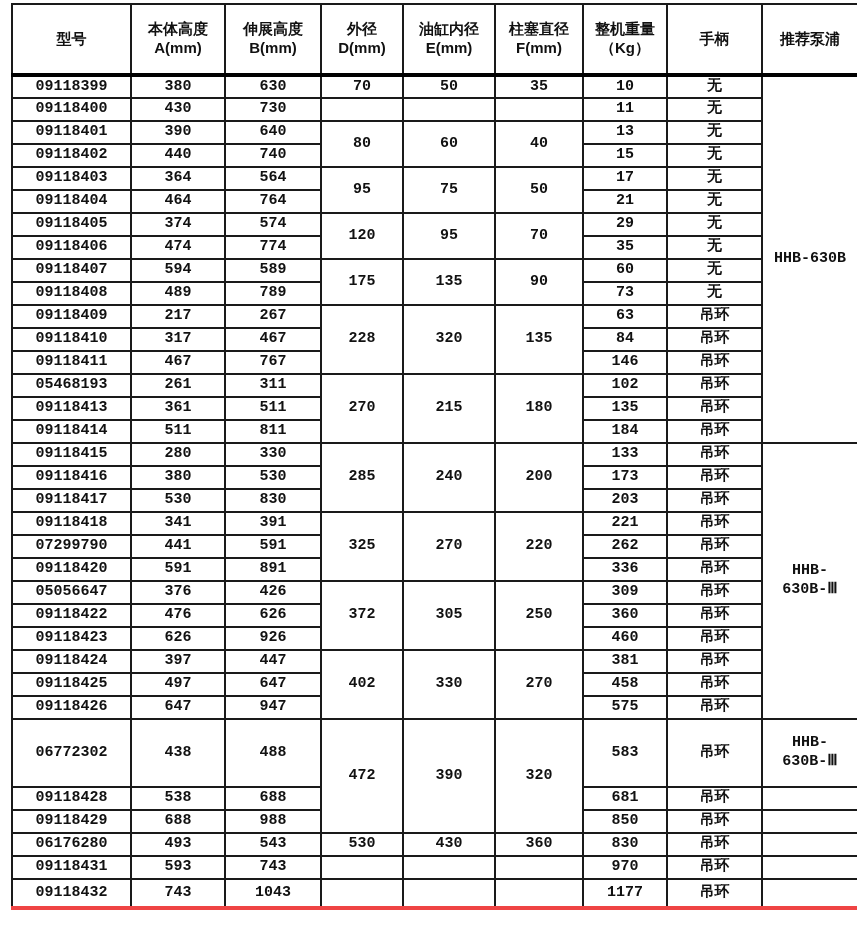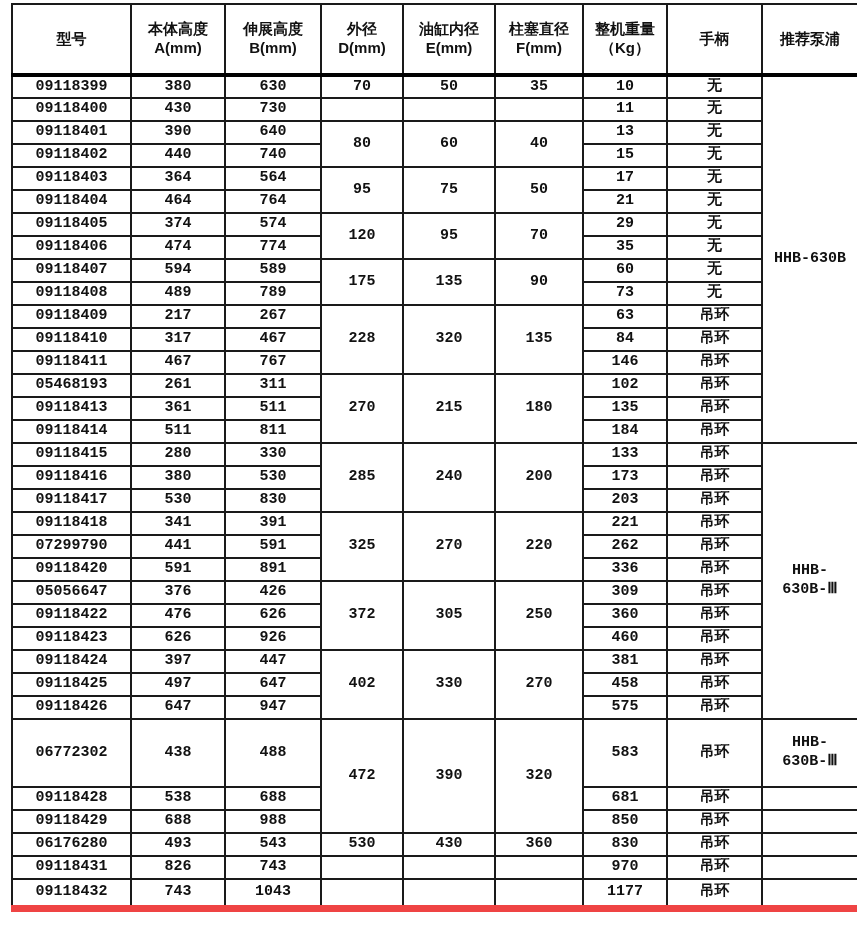--- a/index.html
+++ b/index.html
@@ -35,21 +35,21 @@
   }
   table.spec th {
     font-size: 15px;
     border-bottom: 4px solid #000000;
   }
   table.spec td {
     font-size: 15px;
   }
   thead tr { height: 71px; }
   tbody tr { height: 23px; font-family: Liberation Mono, monospace; }
-  tbody tr:last-child td { border-bottom: 7px solid #ef4444; }
+  tbody tr:last-child td { border-bottom: 4px solid #ef4444; }
 </style>
 </head>
 <body>
 
 <div class="page">
   <table class="spec">
     <colgroup>
       <col style="width:119px">
       <col style="width:94px">
       <col style="width:96px">
@@ -349,21 +349,21 @@
           <td>543</td>
           <td>530</td>
           <td>430</td>
           <td>360</td>
           <td>830</td>
           <td>吊环</td>
           <td></td>
         </tr>
         <tr>
           <td>09118431</td>
-          <td>826</td>
+          <td>593</td>
           <td>743</td>
           <td></td>
           <td></td>
           <td></td>
           <td>970</td>
           <td>吊环</td>
           <td></td>
         </tr>
         <tr style="height: 29px;">
           <td>09118432</td>

